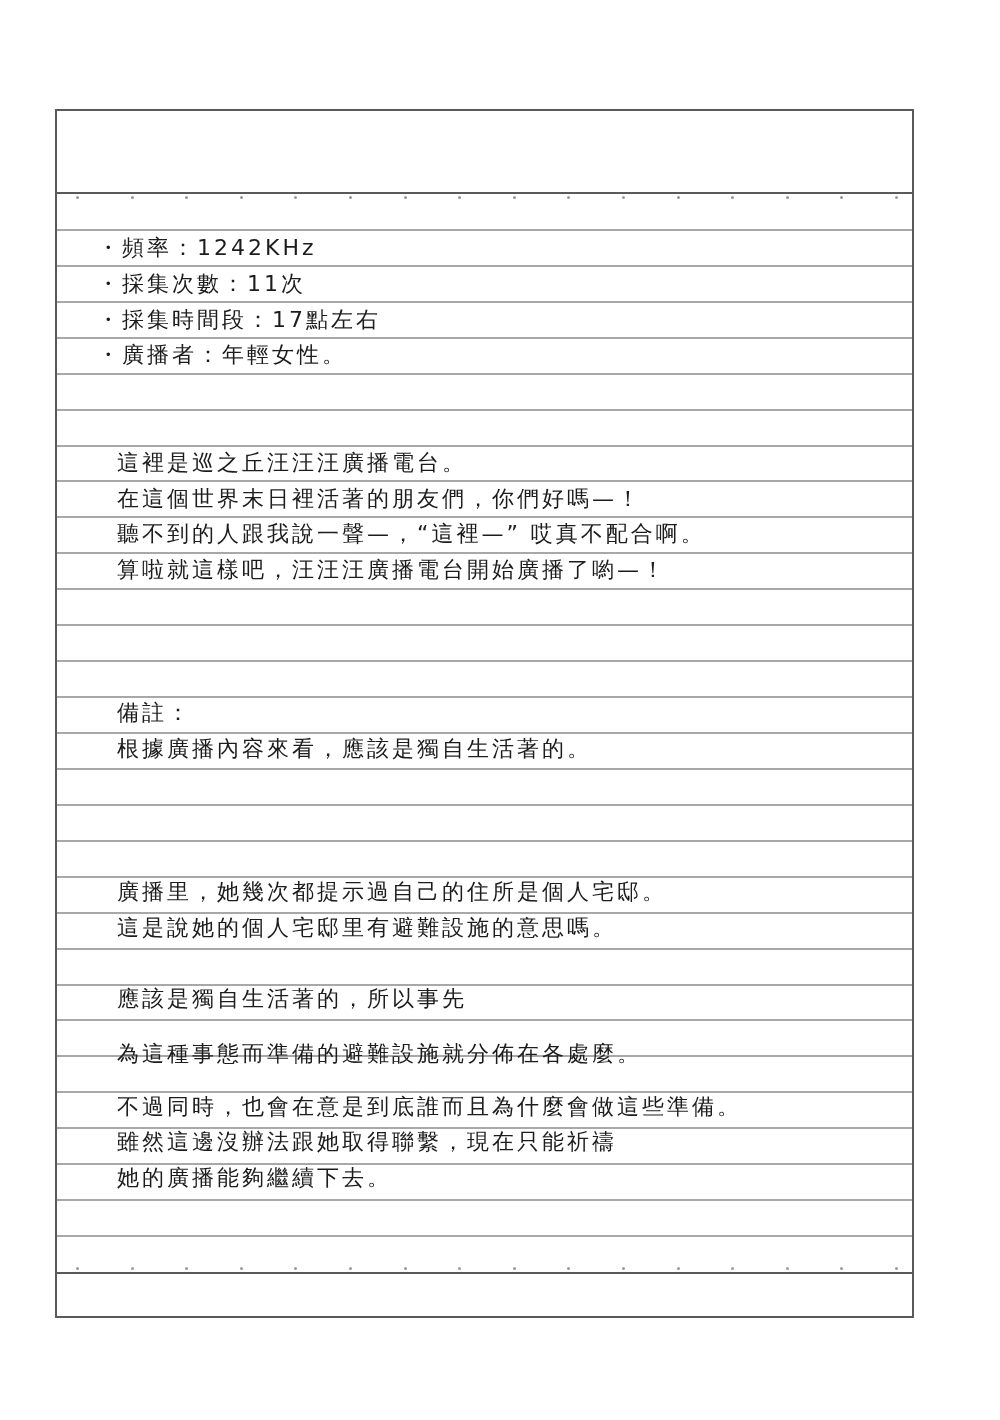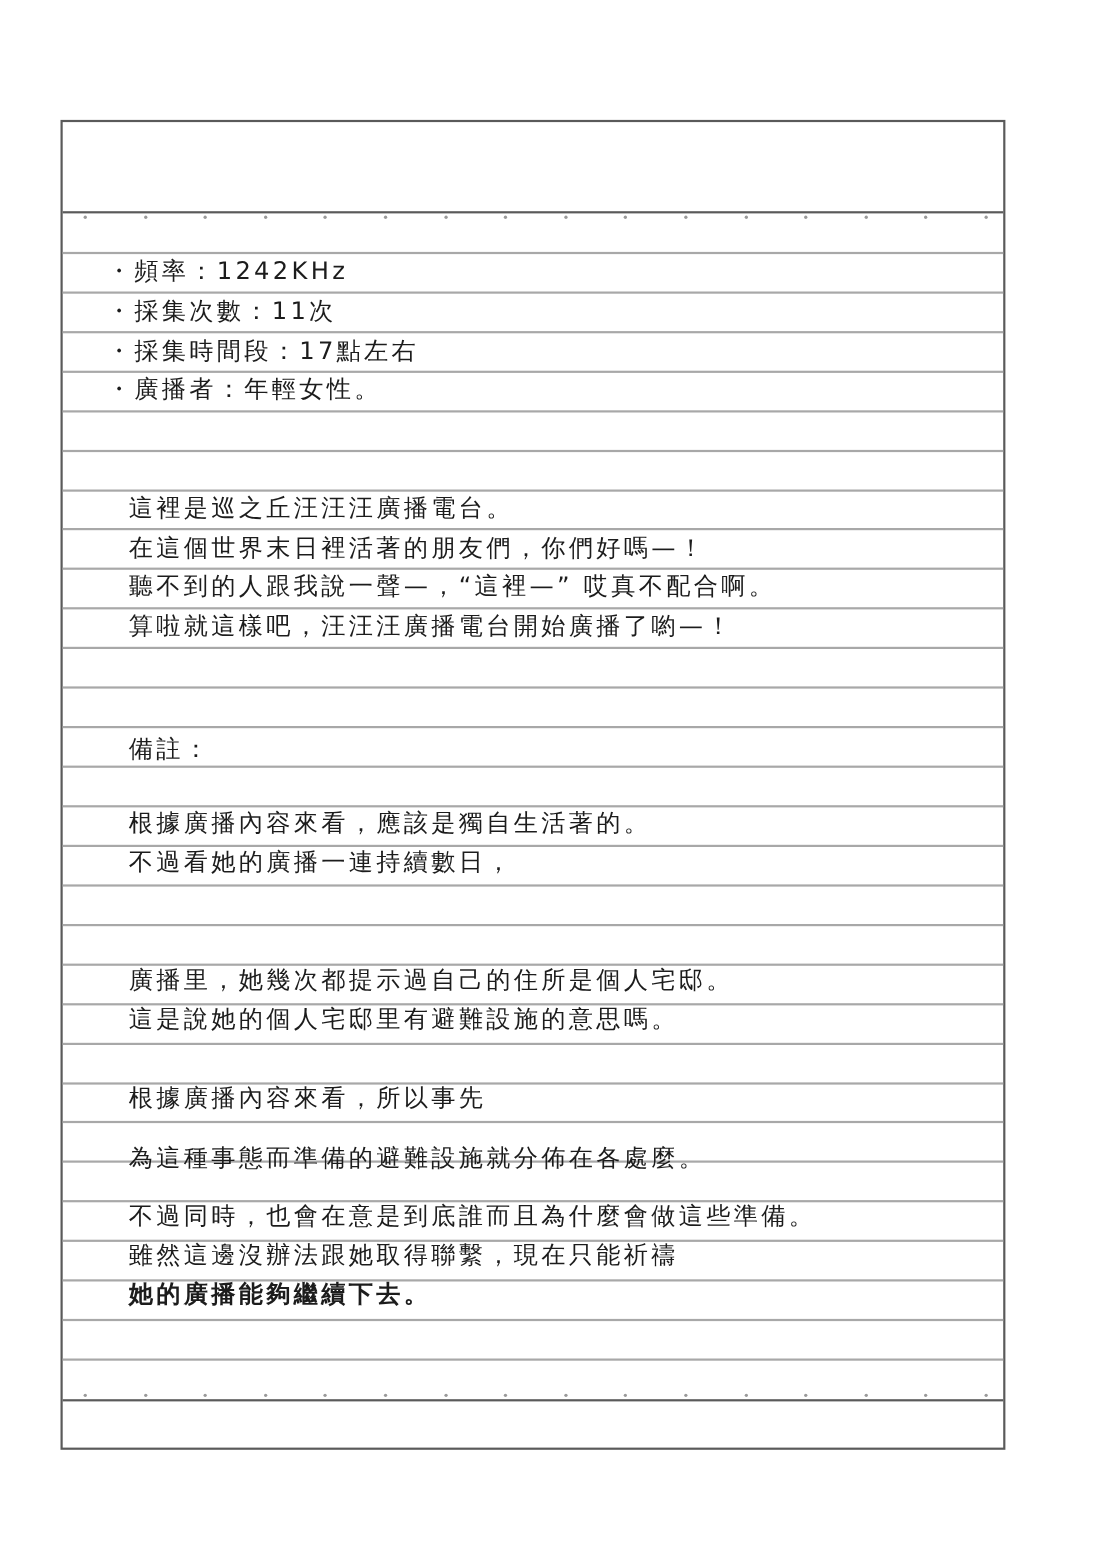--- a/index.html
+++ b/index.html
@@ -137,31 +137,30 @@
   <div class="line-text bullet" style="top:120px;">・頻率：1242KHz</div>
   <div class="line-text bullet" style="top:156px;">・採集次數：11次</div>
   <div class="line-text bullet" style="top:192px;">・採集時間段：17點左右</div>
   <div class="line-text bullet" style="top:227px;">・廣播者：年輕女性。</div>
 
   <div class="line-text" style="top:335px;">這裡是巡之丘汪汪汪廣播電台。</div>
   <div class="line-text" style="top:371px;">在這個世界末日裡活著的朋友們，你們好嗎—！</div>
   <div class="line-text" style="top:406px;">聽不到的人跟我說一聲—，“這裡—” 哎真不配合啊。</div>
   <div class="line-text" style="top:442px;">算啦就這樣吧，汪汪汪廣播電台開始廣播了喲—！</div>
 
-  <div class="line-text" style="top:554px;">備註：</div>
+  <div class="line-text" style="top:585px;">備註：</div>
   <div class="line-text" style="top:621px;">根據廣播內容來看，應該是獨自生活著的。</div>
-  <div class="line-text" style="top:657px;">不過看她的廣播一連持續數日，</div>
   <div class="line-text" style="top:764px;">廣播里，她幾次都提示過自己的住所是個人宅邸。</div>
   <div class="line-text" style="top:800px;">這是說她的個人宅邸里有避難設施的意思嗎。</div>
 
-  <div class="line-text" style="top:871px;">根據廣播內容來看，所以事先</div>
+  <div class="line-text" style="top:871px;">應該是獨自生活著的，所以事先</div>
   <div class="line-text" style="top:926px;">為這種事態而準備的避難設施就分佈在各處麼。</div>
   <div class="line-text" style="top:979px;">不過同時，也會在意是到底誰而且為什麼會做這些準備。</div>
   <div class="line-text" style="top:1014px;">雖然這邊沒辦法跟她取得聯繫，現在只能祈禱</div>
-  <div class="line-text" style="top:1050px;font-weight:bold;">她的廣播能夠繼續下去。</div>
+  <div class="line-text" style="top:1050px;">她的廣播能夠繼續下去。</div>
 
   <div class="dot-row" style="top:1156px;" id="dots-bottom">
       <span class="dot" style="left: 19px;"></span>
       <span class="dot" style="left: 74px;"></span>
       <span class="dot" style="left: 128px;"></span>
       <span class="dot" style="left: 183px;"></span>
       <span class="dot" style="left: 237px;"></span>
       <span class="dot" style="left: 292px;"></span>
       <span class="dot" style="left: 347px;"></span>
       <span class="dot" style="left: 401px;"></span>

